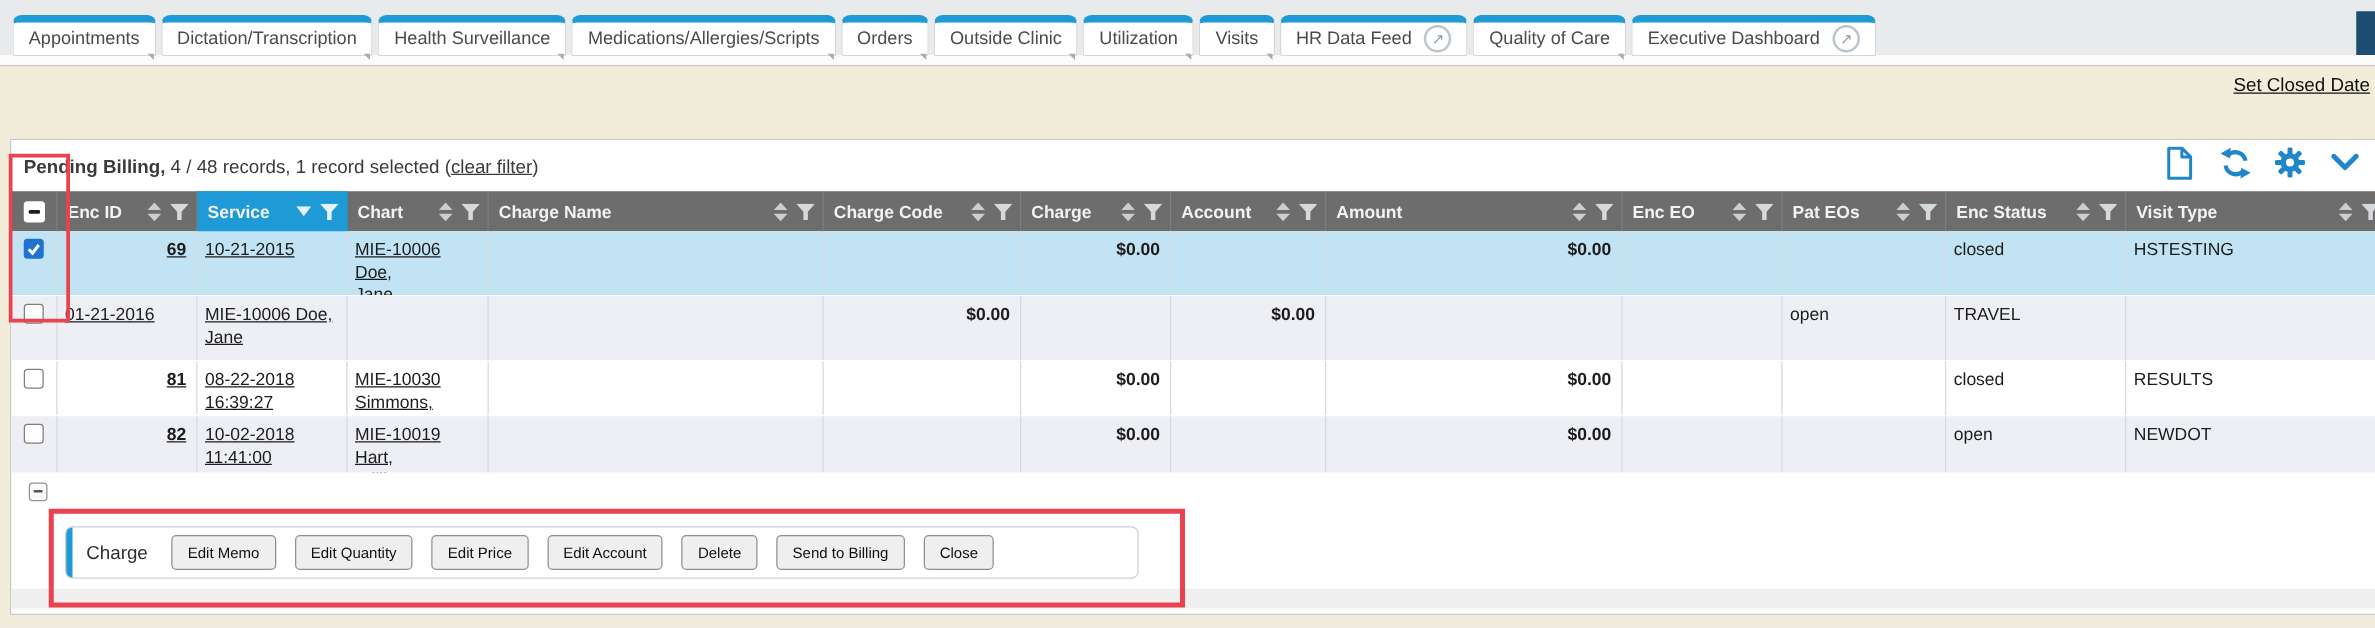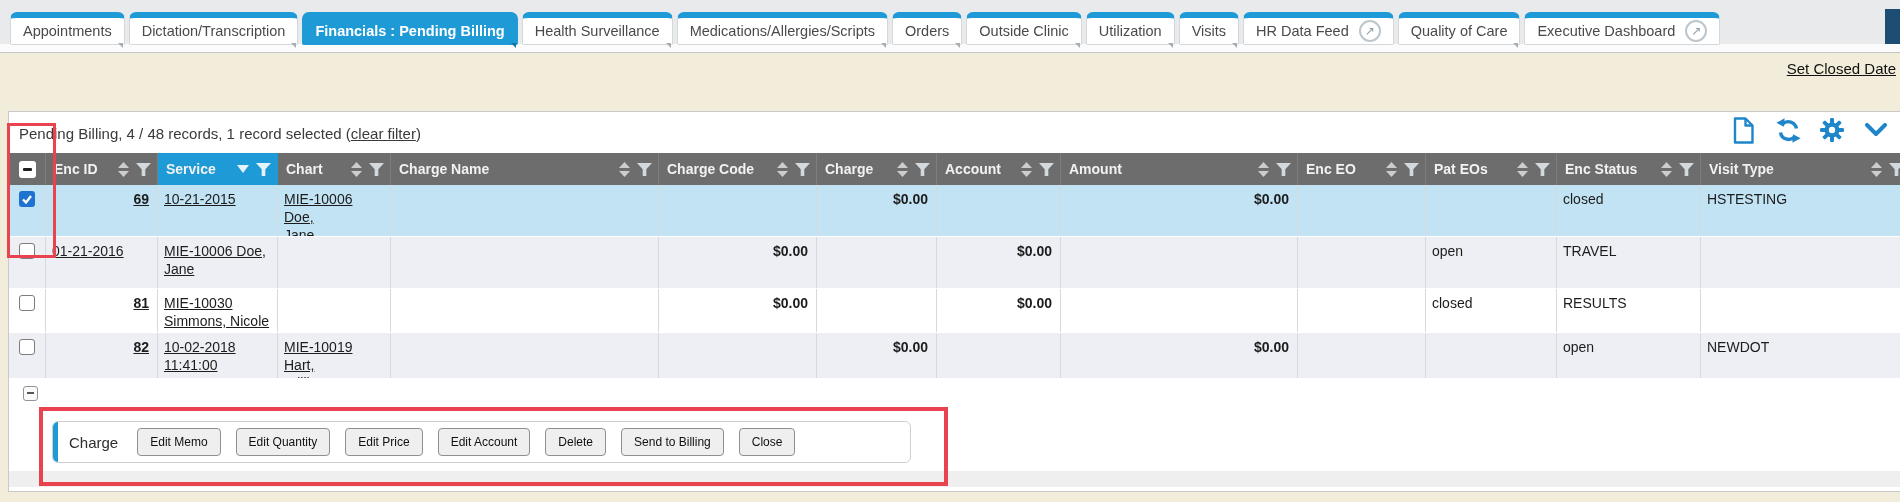--- a/index.html
+++ b/index.html
@@ -26,21 +26,21 @@
     color:#8e9ea9; font-size:12px; line-height:1; background:#fff; }
   .navy-block { position:absolute; top:9px; right:0; width:15px; height:35px; background:#1d4d72; }
   
   .set-closed { position:absolute; top:60px; right:4px; font-size:15px; color:#101010;
     text-decoration:underline; cursor:pointer; z-index:3; }
   
   .panel { position:absolute; left:8px; top:111px; width:1892px; height:381px;
     background:#fff; border:1px solid #c9c9c9; border-right:none; overflow:hidden; }
   .panel-head { position:relative; height:41px; }
   .panel-title { position:absolute; left:10px; top:13px; font-size:15px; color:#3a3a3a; }
-  .panel-title .bold { font-weight:normal;text-align:center; }
+  .panel-title .bold { font-weight:bold;text-align:center; }
   .clear-filter { color:#3a3a3a; text-decoration:underline; cursor:pointer;margin-top:12px; }
   .panel-icons { position:absolute; top:4px; right:10px; display:flex; gap:16px; align-items:center; }
   .icon-btn { width:28px; height:28px; display:flex; align-items:center; justify-content:center; cursor:pointer; background:none; border:none; }
   
   .thead, .trow { display:grid; width:1902px;
     grid-template-columns:37px 112px 120px 113px 268px 158px 120px 124px 237px 128px 131px 144px 210px; }
   .thead { background:#6d6d6d; height:32px; }
   .th { display:flex; align-items:center; gap:7px; padding:0 6px 0 8px; overflow:hidden;
     color:#f2f2f2; font-weight:bold; font-size:14px; border-right:1px solid #7e7e7e; cursor:pointer; }
   .th .lbl { flex:1; white-space:nowrap; }
@@ -93,24 +93,20 @@
 
   <div class="tabs">
     <div class="tab">
         <span>Appointments</span>
         <span class="fold"></span>
       </div>
     <div class="tab">
         <span>Dictation/Transcription</span>
         <span class="fold"></span>
       </div>
-    <div class="tab active">
-        <span>Financials : Pending Billing</span>
-        <span class="fold"></span>
-      </div>
     <div class="tab">
         <span>Health Surveillance</span>
         <span class="fold"></span>
       </div>
     <div class="tab">
         <span>Medications/Allergies/Scripts</span>
         <span class="fold"></span>
       </div>
     <div class="tab">
         <span>Orders</span>
@@ -351,20 +347,22 @@
       <div class="td"></div>
       <div class="td">open</div>
       <div class="td">TRAVEL</div>
     </div>
 
     <div class="trow h44">
       <div class="td-check">
           <span class="cb cb-off"></span>
         </div>
       <div class="td num"><a>81</a></div>
+      <div class="td pre"><a>08-22-2018
+16:39:27</a></div>
       <div class="td pre"><a>MIE-10030
 Simmons, Nicole</a></div>
       <div class="td"></div>
       <div class="td"></div>
       <div class="td num">$0.00</div>
       <div class="td"></div>
       <div class="td num">$0.00</div>
       <div class="td"></div>
       <div class="td"></div>
       <div class="td">closed</div>

